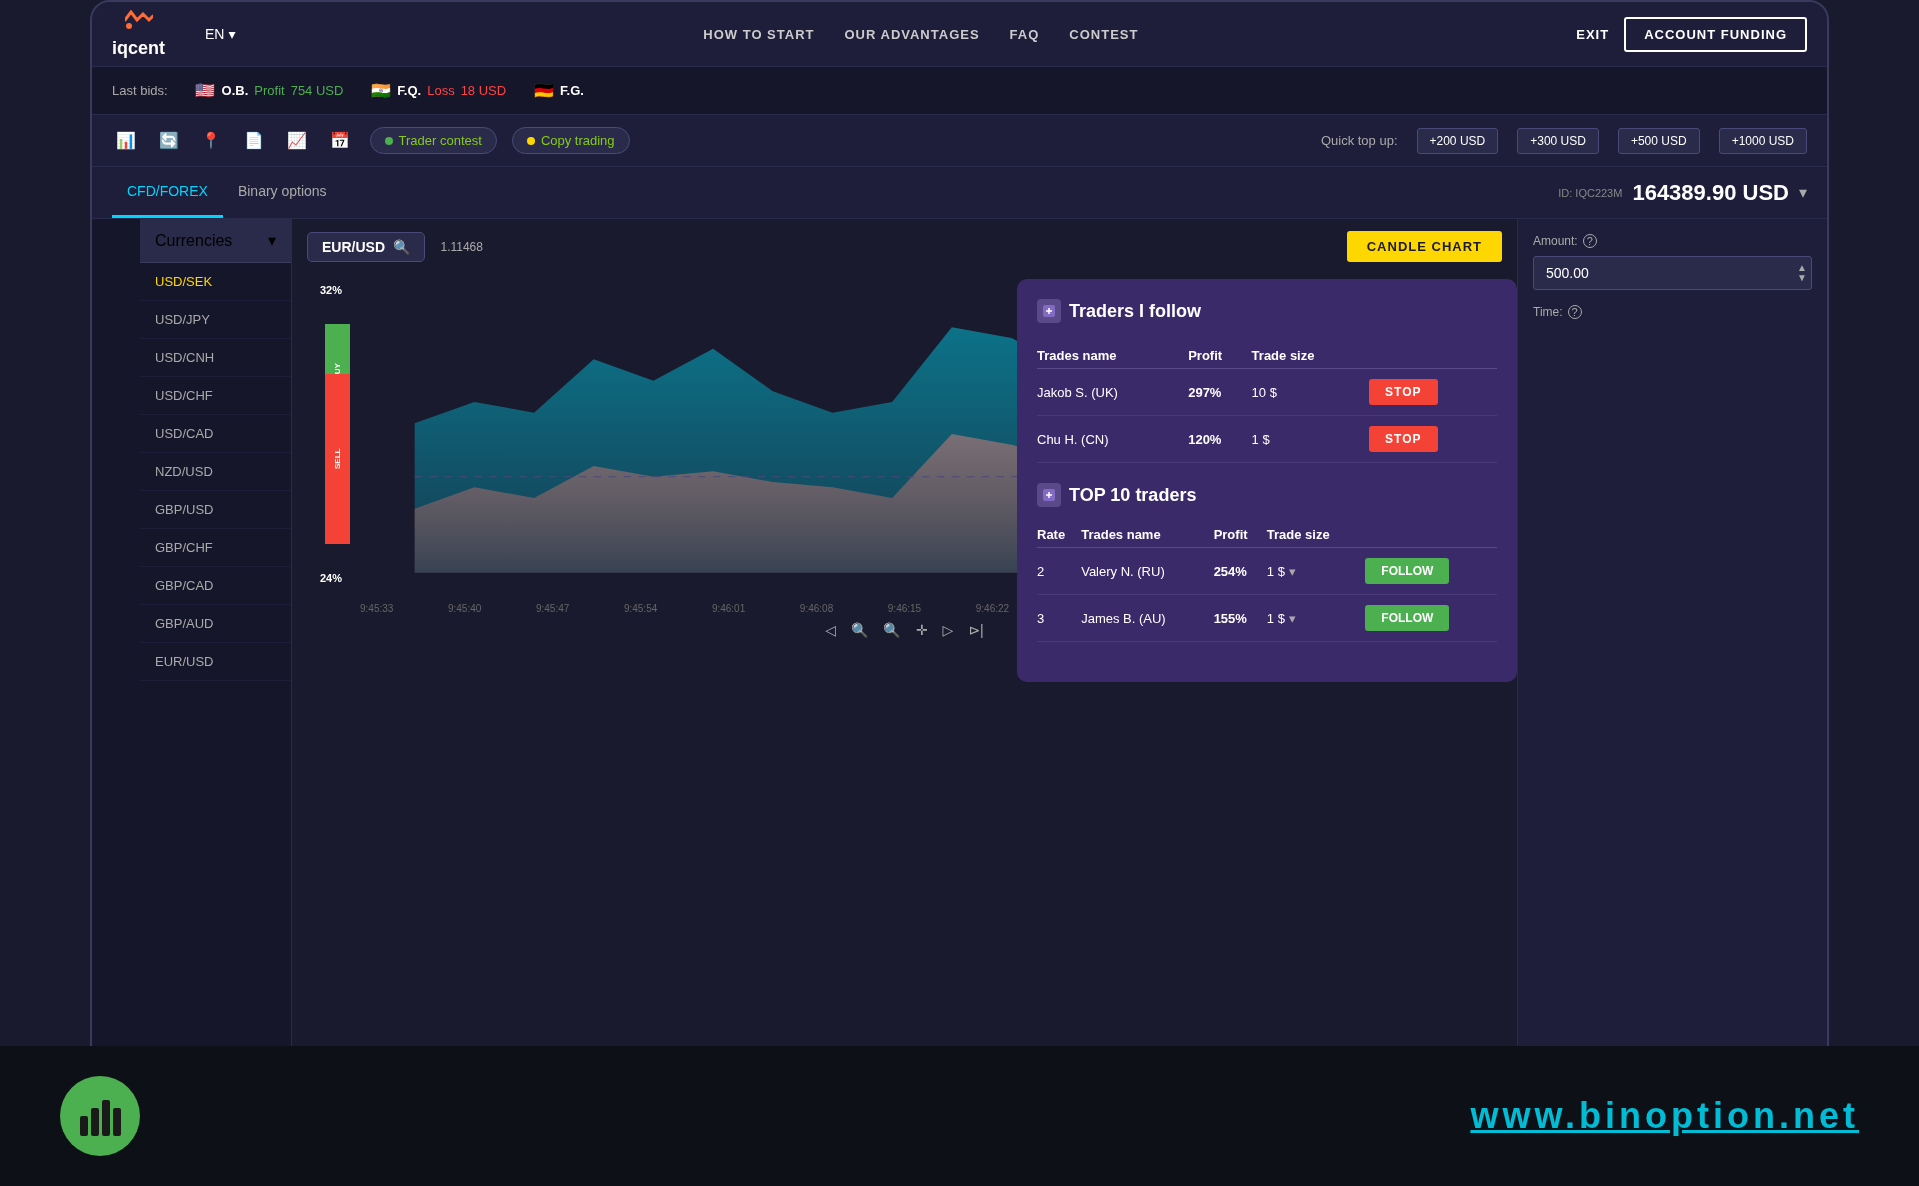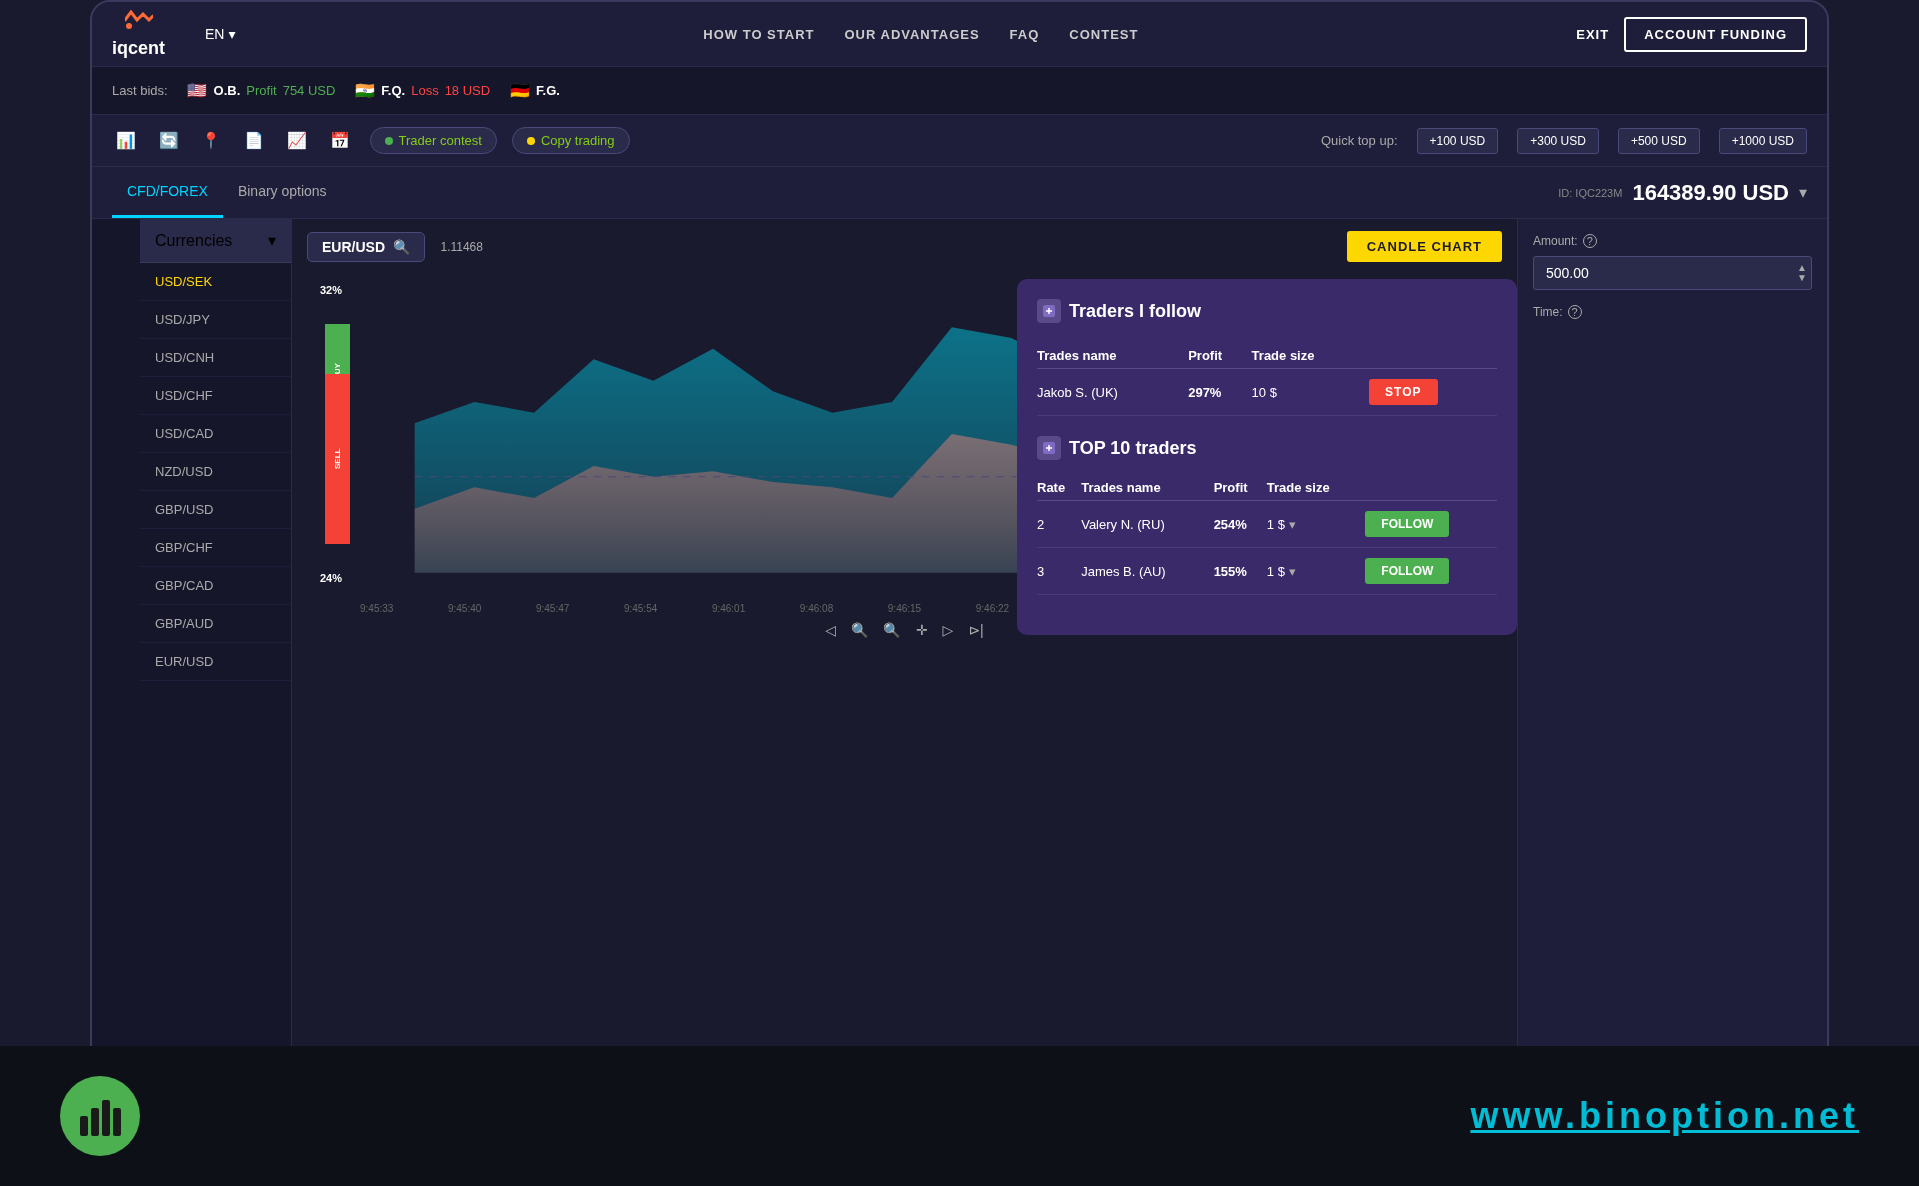--- a/index.html
+++ b/index.html
@@ -158,21 +158,21 @@
     }
 
     
     .last-bids-bar {
       background: #16162a;
       height: 48px;
       display: flex;
       align-items: center;
       padding: 0 20px;
       border-bottom: 1px solid #2a2a4a;
-      gap: 20px;
+      gap: 28px;
       overflow: hidden;
     }
 
     .last-bids-label {
       color: #aaa;
       font-size: 13px;
       white-space: nowrap;
     }
 
     .bid-item {
@@ -721,21 +721,21 @@
     <div class="contest-badge">
       <span class="contest-dot contest-dot-green"></span>
       <span>Trader contest</span>
     </div>
     <div class="contest-badge">
       <span class="contest-dot"></span>
       <span>Copy trading</span>
     </div>
     <div class="quick-top-up">
       <span class="quick-top-up-label">Quick top up:</span>
-      <button class="top-up-btn">+100 USD</button>
+      <button class="top-up-btn">+200 USD</button>
       <button class="top-up-btn">+300 USD</button>
       <button class="top-up-btn">+500 USD</button>
       <button class="top-up-btn">+1000 USD</button>
     </div>
   </div>
 
   <div class="sub-header">
     <div class="tab-item active">CFD/FOREX</div>
     <div class="tab-item">Binary options</div>
     <div class="account-id-area">
@@ -854,20 +854,26 @@
               <th>Profit</th>
               <th>Trade size</th>
               <th></th>
             </tr>
           </thead>
           <tbody>
             <tr>
               <td>Jakob S. (UK)</td>
               <td class="profit-cell">297%</td>
               <td>10 $</td>
+              <td><button class="stop-btn">STOP</button></td>
+            </tr>
+            <tr>
+              <td>Chu H. (CN)</td>
+              <td class="profit-cell">120%</td>
+              <td>1 $</td>
               <td><button class="stop-btn">STOP</button></td>
             </tr>
           </tbody>
         </table>
 
         <div class="top10-section">
           <div class="top10-title">
             <div class="panel-icon">
               <svg width="16" height="16" viewBox="0 0 16 16">
                   <rect x="2" y="2" width="12" height="12" rx="2" fill="#a78bfa" opacity="0.5"></rect>

